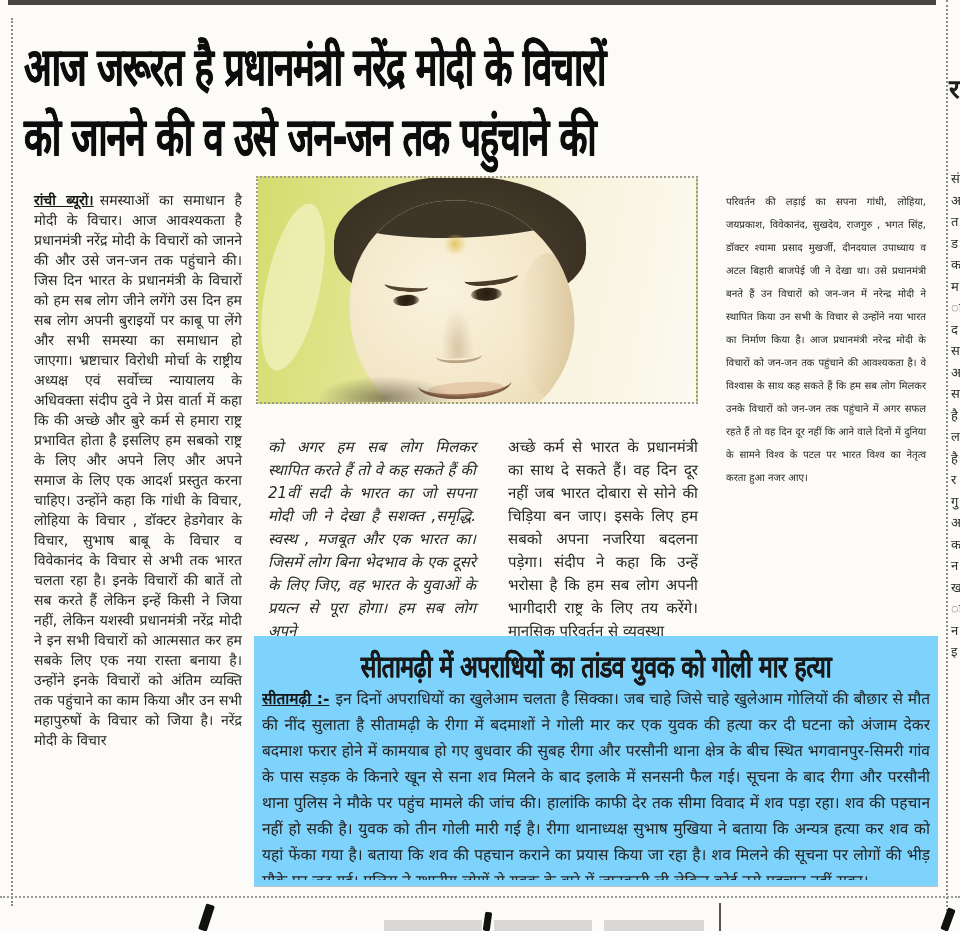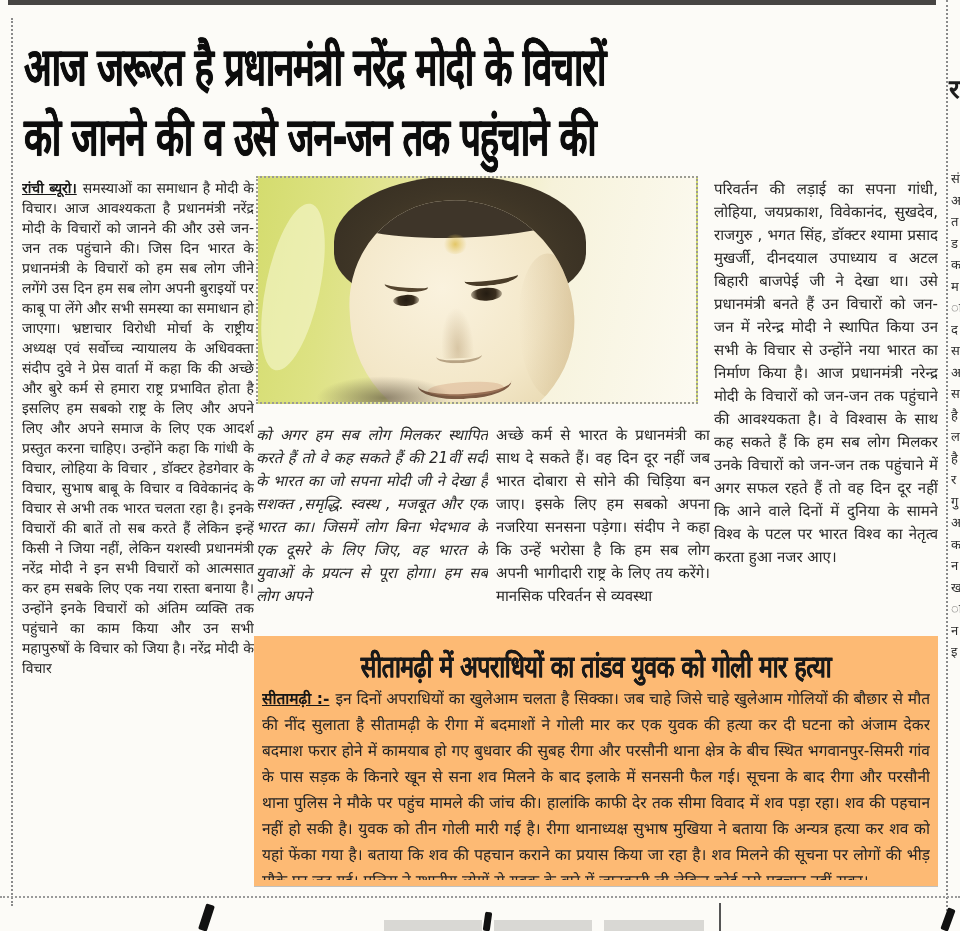--- a/index.html
+++ b/index.html
@@ -15,25 +15,25 @@
 
   
   .headline-line{left:24px;width:914px;font-weight:bold;color:#0c0c0c;white-space:nowrap;
     font-size:36px;letter-spacing:-1px;transform:scaleY(1.45);transform-origin:left top;
     text-shadow:0 0 .6px #0c0c0c,.4px 0 #0c0c0c;}
   .hl1{top:30px;}
   .hl2{top:100px;}
 
   
   .col{overflow:hidden;text-align:justify;color:#262626;}
-  .col p{margin:0;}
+  .col p{margin:12px;}
   .col1{left:22px;top:178px;width:232px;height:702px;font-size:14px;line-height:20px;}
   .col2{left:256px;top:424px;width:232px;height:216px;font-size:15px;line-height:23px;font-style:italic;}
   .col3{left:496px;top:424px;width:214px;height:216px;font-size:15px;line-height:23px;}
-  .col4{left:714px;top:178px;width:224px;height:462px;font-size:15px;line-height:23px;}
+  .col4{left:714px;top:178px;width:224px;height:462px;font-size:10px;line-height:23px;}
   .dateline{font-weight:bold;text-decoration:underline;margin-right:6px;color:#161616;}
 
   
   .photo{left:256px;top:176px;width:438px;height:224px;border:2px dotted #9b9b92;
     background:linear-gradient(100deg,#d4dc6e 0%,#dde283 18%,#e9e7a4 38%,#f6f2da 62%,#fcfaf1 100%);
     overflow:hidden;}
   .photo-streak{left:8px;top:24px;width:54px;height:170px;background:rgba(250,250,216,.55);
     border-radius:50%;transform:rotate(12deg);}
   .face-hair{left:76px;top:-2px;width:252px;height:132px;border-radius:50% 50% 42% 42%;
     background:radial-gradient(ellipse at 50% 70%,#57492f 0%,#3e3526 60%,#332b20 100%);}
@@ -55,21 +55,21 @@
   .nose-shadow{left:90px;top:108px;width:32px;height:50px;
     background:radial-gradient(ellipse at 50% 80%,rgba(160,128,82,.35) 0%,rgba(160,128,82,0) 72%);}
   .nose-base{left:84px;top:148px;width:46px;height:12px;border-bottom:3px solid rgba(122,92,58,.5);border-radius:50%;}
   .mouth{left:64px;top:166px;width:94px;height:28px;border-bottom:5px solid #7c5a43;border-radius:0 0 48% 48%;}
   .lip-shade{left:74px;top:182px;width:76px;height:14px;background:rgba(205,152,118,.35);border-radius:50%;}
   .chin-line{left:82px;top:204px;width:60px;height:15px;border-bottom:3px solid rgba(112,86,58,.55);border-radius:50%;}
   .shoulder-shadow{left:58px;top:198px;width:136px;height:44px;border-radius:50%;
     background:radial-gradient(ellipse,rgba(62,52,36,.55) 0%,rgba(62,52,36,0) 70%);}
 
   
-  .crime-box{left:254px;top:636px;width:684px;height:250px;background:#fdba74;
+  .crime-box{left:254px;top:636px;width:684px;height:250px;background:#7dd3fc;
     border-bottom:1px solid #c2c1bd;}
   .crime-headline{position:absolute;left:0;top:8px;width:684px;text-align:center;white-space:nowrap;
     font-size:23px;font-weight:bold;letter-spacing:-.5px;color:#191919;
     transform:scaleY(1.3);transform-origin:center top;text-shadow:0 0 .5px #191919;}
   .crime-body{position:absolute;left:8px;top:50px;width:668px;height:194px;overflow:hidden;
     font-size:15.5px;line-height:26px;text-align:justify;color:#242424;}
   .crime-body p{margin:0;}
 
   
   .edge-top-frag{left:949px;top:70px;font-size:26px;font-weight:bold;color:#1c1c1c;}
@@ -122,21 +122,21 @@
       <div class="abs chin-line"></div>
     </div>
     <div class="abs shoulder-shadow"></div>
   </div>
 
   <div class="abs col col2">
     <p>को अगर हम सब लोग मिलकर स्थापित करते हैं तो वे कह सकते हैं की 21वीं सदी के भारत का जो सपना मोदी जी ने देखा है सशक्त ,समृद्धि. स्वस्थ , मजबूत और एक भारत का। जिसमें लोग बिना भेदभाव के एक दूसरे के लिए जिए, वह भारत के युवाओं के प्रयत्न से पूरा होगा। हम सब लोग अपने</p>
   </div>
 
   <div class="abs col col3">
-    <p>अच्छे कर्म से भारत के प्रधानमंत्री का साथ दे सकते हैं। वह दिन दूर नहीं जब भारत दोबारा से सोने की चिड़िया बन जाए।  इसके लिए हम सबको अपना नजरिया सनसना पड़ेगा। संदीप ने कहा कि उन्हें भरोसा है कि हम सब लोग अपनी भागीदारी राष्ट्र के लिए तय करेंगे। मानसिक परिवर्तन से व्यवस्था</p>
+    <p>अच्छे कर्म से भारत के प्रधानमंत्री का साथ दे सकते हैं। वह दिन दूर नहीं जब भारत दोबारा से सोने की चिड़िया बन जाए।  इसके लिए हम सबको अपना नजरिया बदलना पड़ेगा। संदीप ने कहा कि उन्हें भरोसा है कि हम सब लोग अपनी भागीदारी राष्ट्र के लिए तय करेंगे। मानसिक परिवर्तन से व्यवस्था</p>
   </div>
 
   <div class="abs col col4">
     <p>परिवर्तन की लड़ाई का सपना गांधी, लोहिया, जयप्रकाश, विवेकानंद, सुखदेव, राजगुरु , भगत सिंह, डॉक्टर श्यामा प्रसाद मुखर्जी, दीनदयाल उपाध्याय व अटल बिहारी बाजपेई जी ने देखा था। उसे प्रधानमंत्री बनते हैं उन विचारों को जन-जन में  नरेन्द्र मोदी ने स्थापित किया उन सभी के विचार से उन्होंने नया भारत का निर्माण किया है। आज प्रधानमंत्री नरेन्द्र मोदी के विचारों को जन-जन तक पहुंचाने की आवश्यकता है। वे विश्वास के साथ कह सकते हैं कि हम सब लोग मिलकर उनके विचारों को जन-जन तक पहुंचाने में अगर सफल रहते हैं तो वह दिन दूर नहीं कि आने वाले दिनों में दुनिया के सामने विश्व के पटल पर भारत विश्व का नेतृत्व करता हुआ नजर आए।</p>
   </div>
 
   <div class="abs crime-box">
     <div class="crime-headline">सीतामढ़ी में अपराधियों का तांडव युवक को गोली मार हत्या</div>
     <div class="crime-body">
       <p><span class="dateline">सीतामढ़ी :-</span><span>इन दिनों अपराधियों का खुलेआम चलता है सिक्का। जब चाहे जिसे चाहे खुलेआम गोलियों की बौछार से मौत की नींद सुलाता है सीतामढ़ी के रीगा में बदमाशों ने गोली मार कर एक युवक की हत्या कर दी घटना को अंजाम देकर बदमाश फरार होने में कामयाब हो गए बुधवार की सुबह रीगा और परसौनी थाना क्षेत्र के बीच स्थित भगवानपुर-सिमरी गांव के पास सड़क के किनारे खून से सना शव मिलने के बाद इलाके में सनसनी फैल गई। सूचना के बाद रीगा और परसौनी थाना पुलिस ने मौके पर पहुंच मामले की जांच की। हालांकि काफी देर तक सीमा विवाद में शव पड़ा रहा। शव की पहचान नहीं हो सकी है। युवक को तीन गोली मारी गई है। रीगा थानाध्यक्ष सुभाष मुखिया ने बताया कि अन्यत्र हत्या कर शव को यहां फेंका गया है। बताया कि शव की पहचान कराने का प्रयास किया जा रहा है। शव मिलने की सूचना पर लोगों की भीड़ मौके पर जुट गई। पुलिस ने स्थानीय लोगों से युवक के बारे में जानकारी ली लेकिन कोई उसे पहचान नहीं सका।</span></p>

